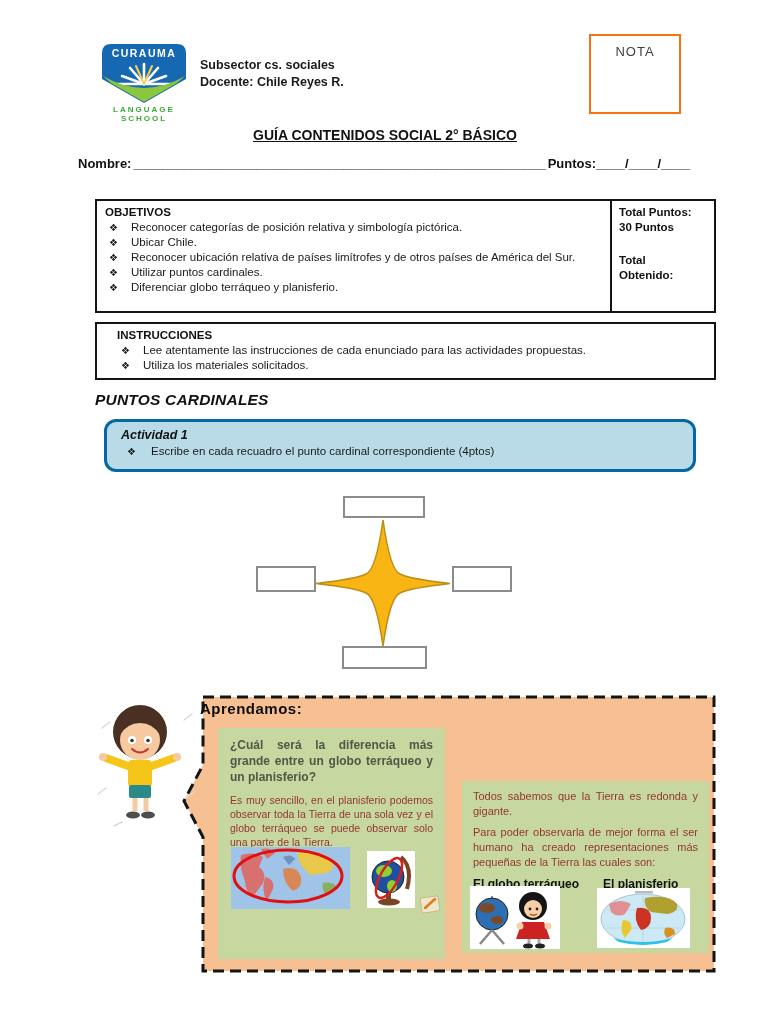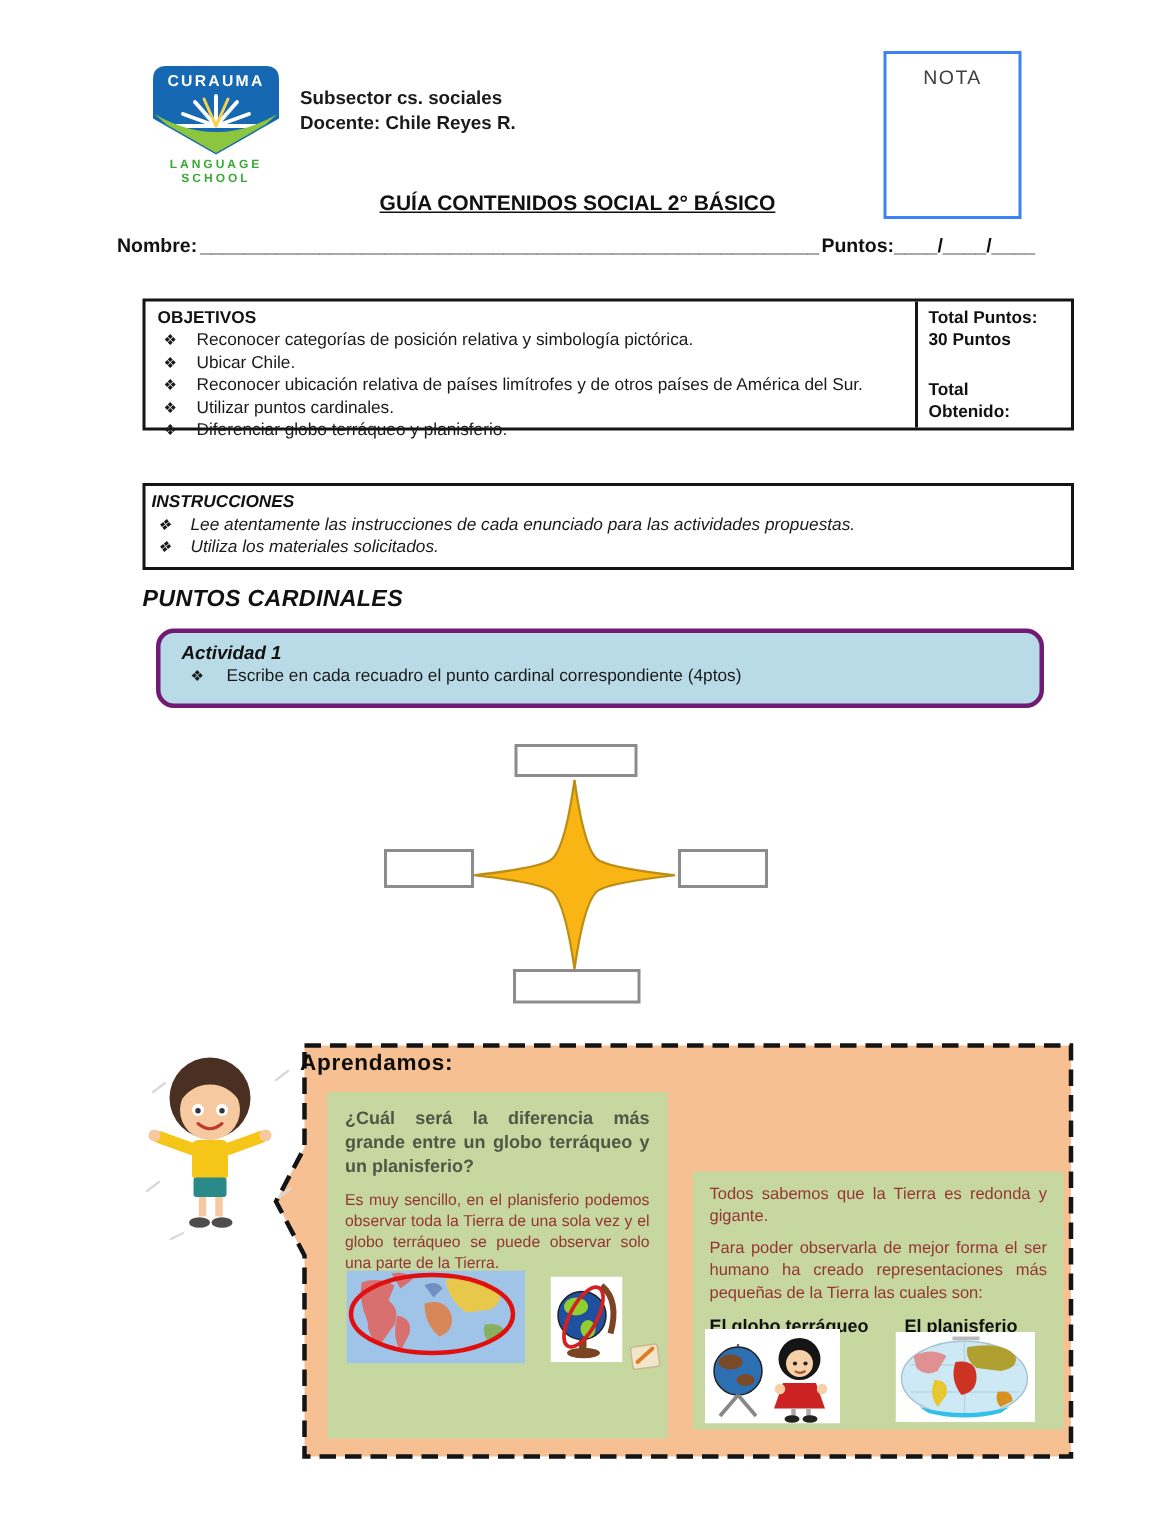--- a/index.html
+++ b/index.html
@@ -2,43 +2,43 @@
 <html><head>
 <meta charset="utf-8">
 <style>
   * { margin:0; padding:0; box-sizing:border-box; }
   body { background:#888; font-family:"Liberation Sans", sans-serif; }
   #page { position:relative; width:770px; height:1024px; background:#ffffff; overflow:hidden; margin:0 auto; }
   .abs { position:absolute; }
 
   
   .hdr-text { left:200px; top:57px; font-size:12.5px; font-weight:bold; line-height:17px; color:#1a1a1a; }
-  .nota-box { left:589px; top:34px; width:92px; height:112px; border:2px solid #3b82f6; text-align:center; }
+  .nota-box { left:589px; top:34px; width:92px; height:80px; border:2px solid #f97316; text-align:center; }
   .nota-box span { display:inline-block; margin-top:8px; font-size:13px; color:#3f3f3f; letter-spacing:1px; }
 
   .doc-title { left:0; top:127px; width:100%; text-align:center; font-size:14px; font-weight:bold; text-decoration:underline; color:#111; }
 
   .name-row { left:78px; top:156px; width:612px; display:flex; align-items:baseline; font-size:13px; font-weight:bold; color:#111; white-space:nowrap; }
   .name-blank { flex:1; overflow:hidden; margin:0 2px; font-weight:bold; }
 
   
   .tbl { border:2px solid #141414; background:#fff; }
-  .objetivos { left:95px; top:199px; width:621px; height:88px; display:flex; }
+  .objetivos { left:95px; top:199px; width:621px; height:114px; display:flex; }
   .obj-left { flex:1; padding:4px 8px; border-right:2px solid #141414; }
   .obj-right { width:102px; padding:4px 7px; font-weight:bold; font-size:11.5px; line-height:15px; color:#111; }
   .tbl-header { font-size:11.5px; font-weight:bold; color:#111; line-height:15px; }
   .blist { list-style:none; }
   .blist li { display:flex; font-size:11.5px; line-height:15px; color:#1a1a1a; }
   .blist .bul { width:14px; margin:0 8px 0 4px; flex:none; font-size:10px; }
   .obtenido-gap { margin-top:18px; }
-  .instrucciones { left:95px; top:322px; width:621px; height:58px; padding:4px 4px;font-style:italic; }
+  .instrucciones { left:95px; top:322px; width:621px; height:58px; padding:4px 20px; }
 
   .section-heading { left:95px; top:391px; font-size:15.5px; font-weight:bold; font-style:italic; color:#111; letter-spacing:0.2px; }
 
-  .actividad { left:104px; top:419px; width:592px; height:53px; background:#b9dbe7; border:3px solid #701a75; border-radius:12px; padding:5px 14px; }
+  .actividad { left:104px; top:419px; width:592px; height:53px; background:#b9dbe7; border:3px solid #0369a1; border-radius:12px; padding:5px 14px; }
   .act-title { font-size:12.5px; font-weight:bold; font-style:italic; color:#111; line-height:17px; }
   .act-line { display:flex; font-size:11.5px; color:#1a1a1a; line-height:15px; }
   .act-line .bul { width:14px; margin:0 10px 0 6px; flex:none; font-size:10px; }
 
   
   .cbox { background:#fff; border:2px solid #8c8c8c; }
   .cbox-n { left:343px; top:496px; width:82px; height:22px; }
   .cbox-w { left:256px; top:566px; width:60px; height:26px; }
   .cbox-e { left:452px; top:566px; width:60px; height:26px; }
   .cbox-s { left:342px; top:646px; width:85px; height:23px; }

